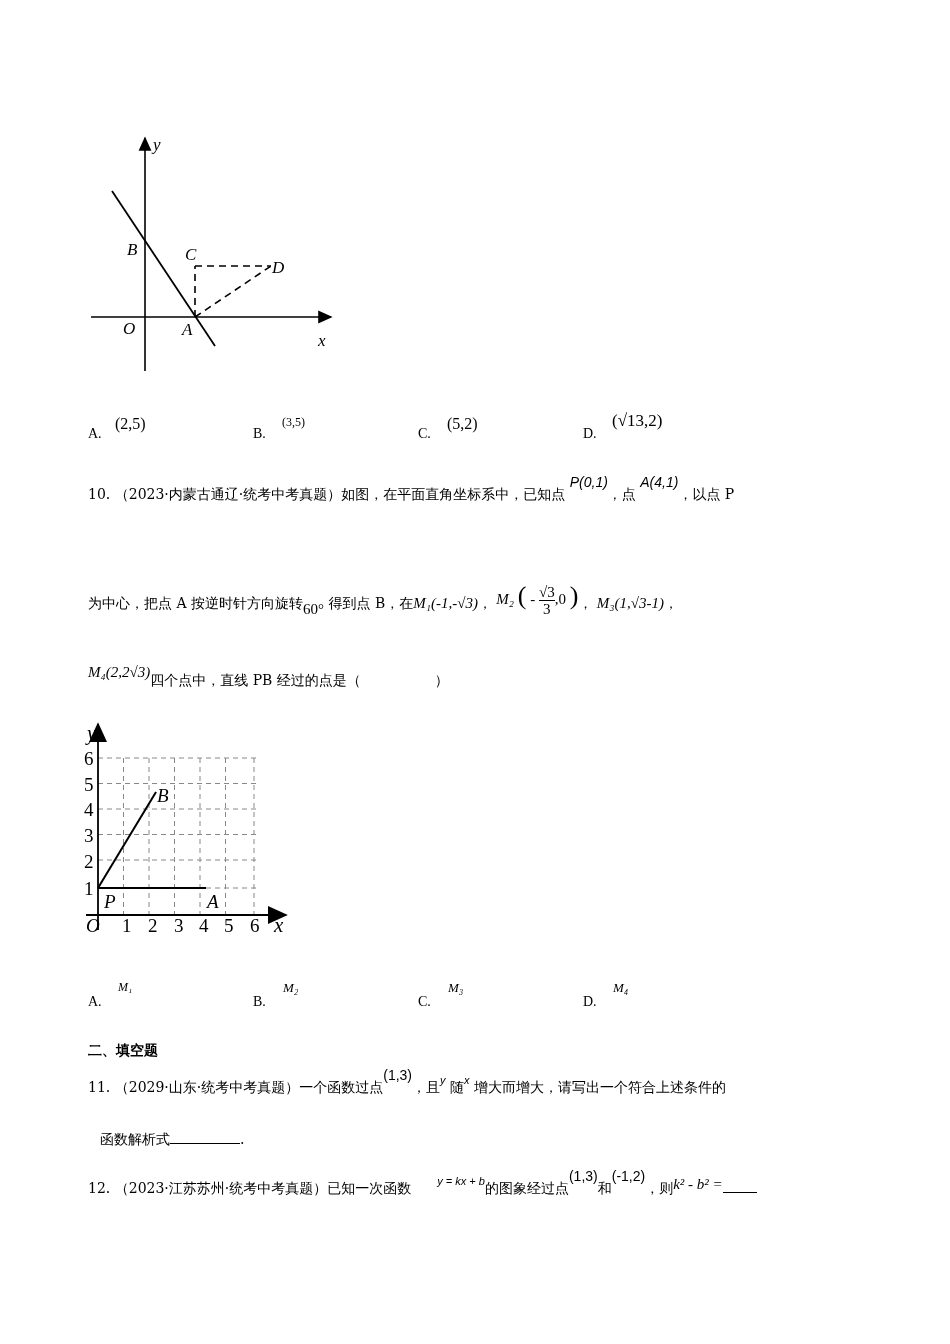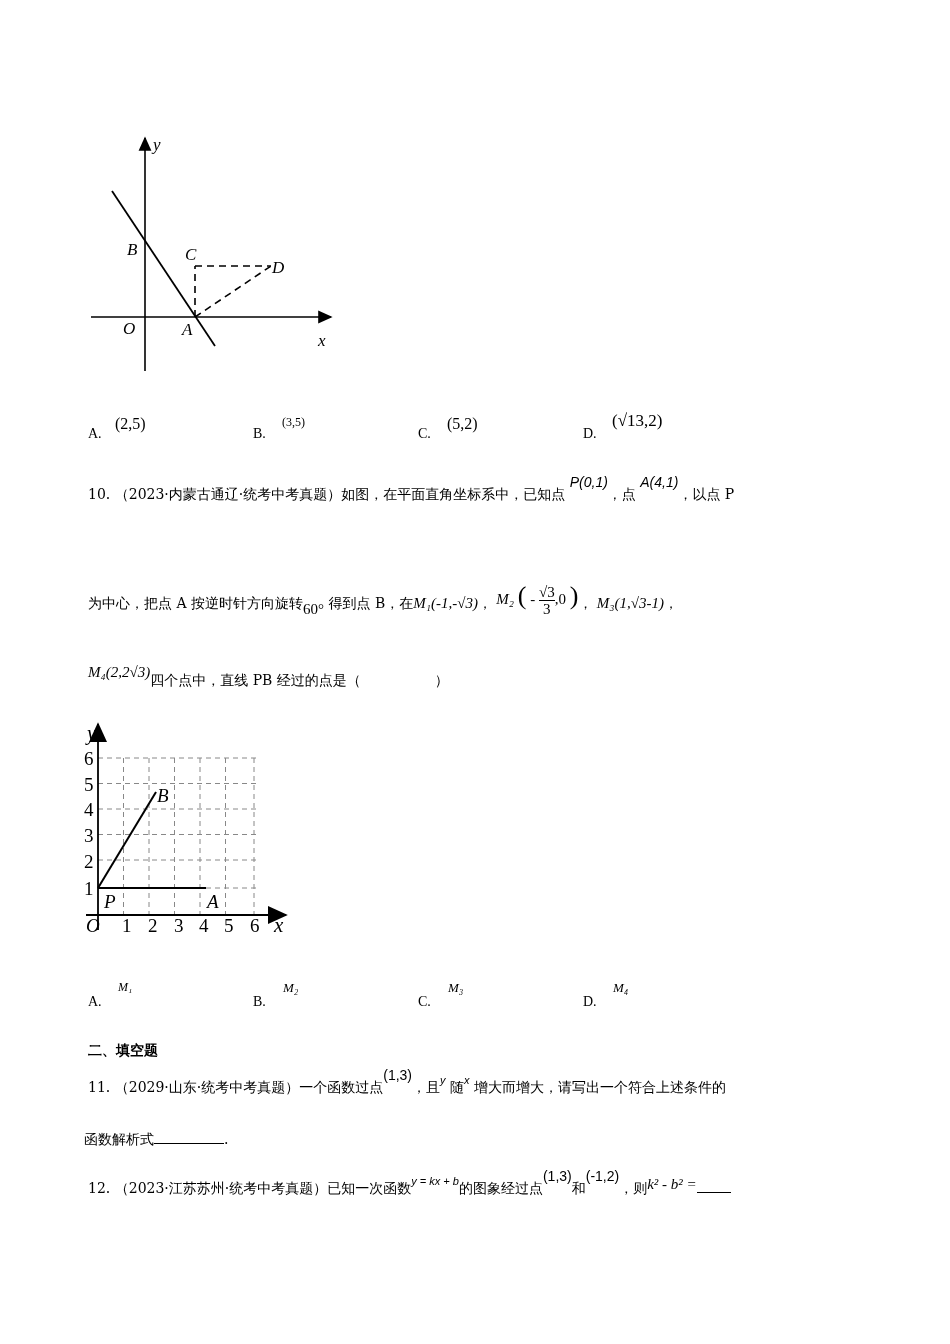--- a/index.html
+++ b/index.html
@@ -152,20 +152,20 @@
 </div>
 
 <div class="abs heading" style="left:88px;top:1042px;">二、填空题</div>
 
 <div class="abs txt" style="left:88px;top:1079px;">
   <span>11.</span>
   <span>（2029·山东·统考中考真题）</span><span>一个函数过点</span><span class="mathsup">(1,3)</span><span>，且</span><span class="mathsup it small" style="top:-8px;">y</span>
   <span>随</span><span class="mathsup it small" style="top:-8px;">x</span>
   <span>增大而增大，请写出一个符合上述条件的</span>
 </div>
-<div class="abs txt" style="left:84px;top:1129px;">
+<div class="abs txt" style="left:100px;top:1129px;">
   <span>函数解析式</span><span class="blank" style="width:70px;"></span><span>.</span>
 </div>
 
 <div class="abs txt" style="left:88px;top:1178px;">
   <span>12.</span>
-  <span>（2023·江苏苏州·统考中考真题）</span><span>已知一次函数</span><span class="mathsup it small" style="top:-8px;">y = kx + b</span><span>的图象经过点</span><span class="mathsup">(1,3)</span><span>和</span><span class="mathsup">(-1,2)</span><span>，则</span><span class="math it" style="position:relative;top:-4px;">k² - b² =</span><span class="blank" style="width:34px;"></span>
+  <span>（2023·江苏苏州·统考中考真题）</span><span>已知一次函数</span><span class="mathsup it small" style="top:-8px;margin-left:26px;">y = kx + b</span><span>的图象经过点</span><span class="mathsup">(1,3)</span><span>和</span><span class="mathsup">(-1,2)</span><span>，则</span><span class="math it" style="position:relative;top:-4px;">k² - b² =</span><span class="blank" style="width:34px;"></span>
 </div>
 
 </body></html>

